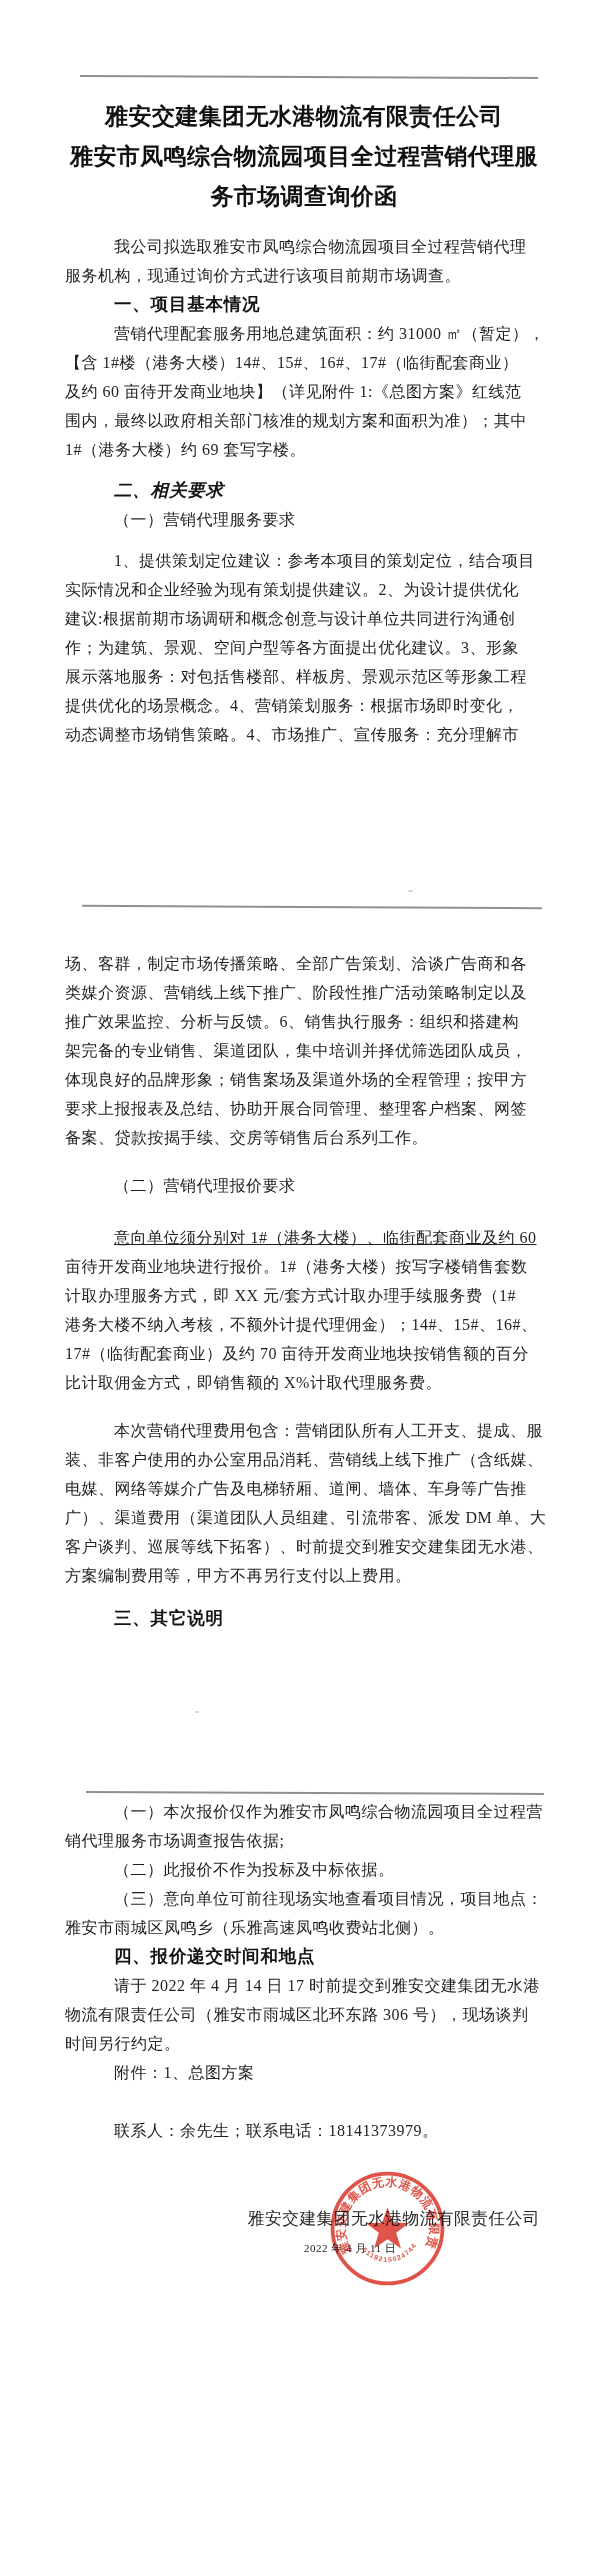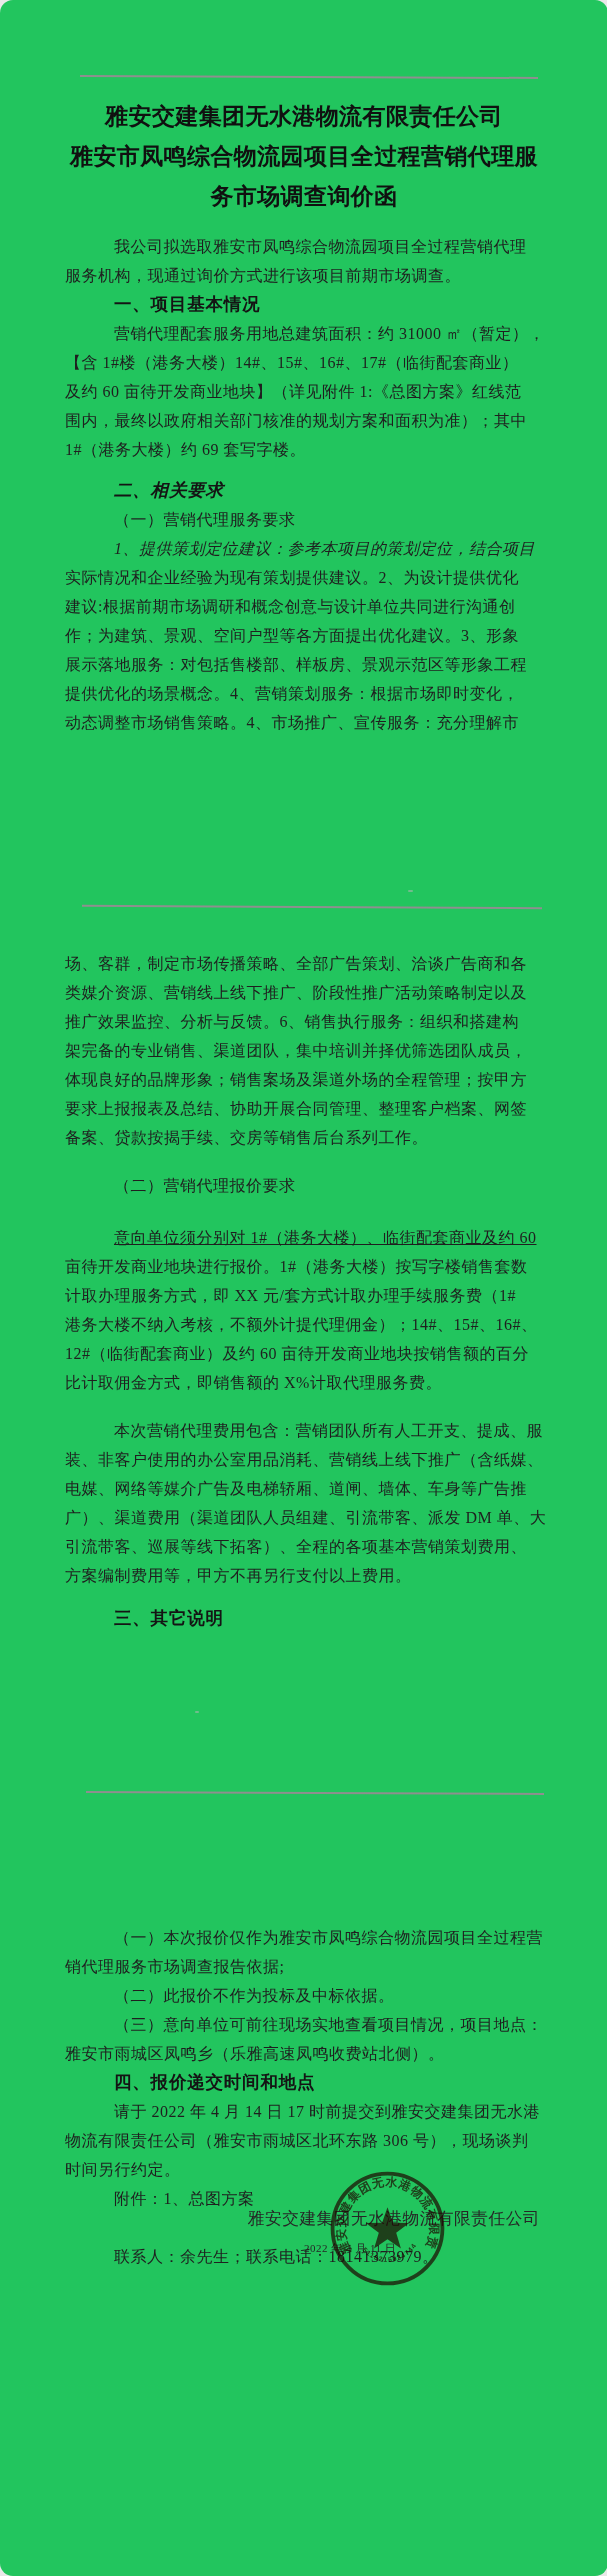--- a/index.html
+++ b/index.html
@@ -1,39 +1,38 @@
 <!DOCTYPE html>
 <html style="font-size:12px"><head>
 <meta charset="utf-8">
 <style>
   html,body{margin:0;padding:0;background:#e9e9e9;}
   .canvas{
     position:relative;width:608px;height:2576px;margin:0 auto;
-    background:#22c55e;overflow:hidden;
+    background:#ffffff;overflow:hidden;
     font-family:"Liberation Serif","DejaVu Serif",serif;
     color:#1f1f1f;
-    border-radius:13px;
   }
   
   .sep{position:absolute;height:1.5px;background:#8f8f8f;transform:rotate(0.25deg);}
   #sep-top{top:76px;left:80px;width:458px;}
   #sep-mid1{top:906px;left:82px;width:460px;transform:rotate(0.3deg);}
   #sep-mid2{top:1792px;left:86px;width:458px;}
   .speck{position:absolute;background:#b5b5b5;opacity:.55;border-radius:1.5px;}
   
   #title{position:absolute;top:97px;left:0;width:608px;text-align:center;}
   .tl{
     height:40px;line-height:40px;white-space:nowrap;
     font-weight:bold;font-size:23px;letter-spacing:0.4px;color:#101010;
   }
   
   .block{position:absolute;left:65px;width:486px;}
   #page1-lines{top:232px;}
   #page2-lines{top:949px;}
-  #page3-lines{top:1923px;}
+  #page3-lines{top:1797px;}
   .ln{
     height:29px;line-height:29px;white-space:nowrap;
     font-size:16px;letter-spacing:0.5px;color:#1f1f1f;
   }
   .ind{padding-left:49px;}
   .hd{
     font-family:"Liberation Sans","DejaVu Sans",sans-serif;
     font-weight:bold;font-size:17.5px;color:#141414;letter-spacing:0.8px;
   }
   
@@ -73,48 +72,48 @@
       <div class="ln ind">我公司拟选取雅安市凤鸣综合物流园项目全过程营销代理</div>
       <div class="ln">服务机构，现通过询价方式进行该项目前期市场调查。</div>
       <div class="ln ind hd">一、项目基本情况</div>
       <div class="ln ind">营销代理配套服务用地总建筑面积：约 31000 ㎡（暂定），</div>
       <div class="ln">【含 1#楼（港务大楼）14#、15#、16#、17#（临街配套商业）</div>
       <div class="ln">及约 60 亩待开发商业地块】（详见附件 1:《总图方案》红线范</div>
       <div class="ln">围内，最终以政府相关部门核准的规划方案和面积为准）；其中</div>
       <div class="ln">1#（港务大楼）约 69 套写字楼。</div>
       <div class="ln ind hd" style="margin-top: 12px; font-style: italic;">二、相关要求</div>
       <div class="ln ind">（一）营销代理服务要求</div>
-      <div class="ln ind" style=" font-style: italic;">1、提供策划定位建议：参考本项目的策划定位，结合项目</div>
+      <div class="ln ind" style="margin-top: 12px;">1、提供策划定位建议：参考本项目的策划定位，结合项目</div>
       <div class="ln">实际情况和企业经验为现有策划提供建议。2、为设计提供优化</div>
       <div class="ln">建议:根据前期市场调研和概念创意与设计单位共同进行沟通创</div>
       <div class="ln">作；为建筑、景观、空间户型等各方面提出优化建议。3、形象</div>
       <div class="ln">展示落地服务：对包括售楼部、样板房、景观示范区等形象工程</div>
       <div class="ln">提供优化的场景概念。4、营销策划服务：根据市场即时变化，</div>
       <div class="ln">动态调整市场销售策略。4、市场推广、宣传服务：充分理解市</div>
     </div>
   <div class="block" id="page2-lines">
       <div class="ln">场、客群，制定市场传播策略、全部广告策划、洽谈广告商和各</div>
       <div class="ln">类媒介资源、营销线上线下推广、阶段性推广活动策略制定以及</div>
       <div class="ln">推广效果监控、分析与反馈。6、销售执行服务：组织和搭建构</div>
       <div class="ln">架完备的专业销售、渠道团队，集中培训并择优筛选团队成员，</div>
       <div class="ln">体现良好的品牌形象；销售案场及渠道外场的全程管理；按甲方</div>
       <div class="ln">要求上报报表及总结、协助开展合同管理、整理客户档案、网签</div>
       <div class="ln">备案、贷款按揭手续、交房等销售后台系列工作。</div>
       <div class="ln ind" style="margin-top: 19px;">（二）营销代理报价要求</div>
       <div class="ln ind" style="margin-top: 23px; text-decoration: underline;">意向单位须分别对 1#（港务大楼）、临街配套商业及约 60</div>
       <div class="ln">亩待开发商业地块进行报价。1#（港务大楼）按写字楼销售套数</div>
       <div class="ln">计取办理服务方式，即 XX 元/套方式计取办理手续服务费（1#</div>
       <div class="ln">港务大楼不纳入考核，不额外计提代理佣金）；14#、15#、16#、</div>
-      <div class="ln">12#（临街配套商业）及约 60 亩待开发商业地块按销售额的百分</div>
+      <div class="ln">17#（临街配套商业）及约 70 亩待开发商业地块按销售额的百分</div>
       <div class="ln">比计取佣金方式，即销售额的 X%计取代理服务费。</div>
       <div class="ln ind" style="margin-top: 19px;">本次营销代理费用包含：营销团队所有人工开支、提成、服</div>
       <div class="ln">装、非客户使用的办公室用品消耗、营销线上线下推广（含纸媒、</div>
       <div class="ln">电媒、网络等媒介广告及电梯轿厢、道闸、墙体、车身等广告推</div>
       <div class="ln">广）、渠道费用（渠道团队人员组建、引流带客、派发 DM 单、大</div>
-      <div class="ln">引流带客、巡展等线下拓客）、全程的各项基本营销策划费用、</div>
+      <div class="ln">客户谈判、巡展等线下拓客）、时前提交到雅安交建集团无水港、</div>
       <div class="ln">方案编制费用等，甲方不再另行支付以上费用。</div>
       <div class="ln ind hd" style="margin-top: 14.4px;">三、其它说明</div>
     </div>
   <div class="block" id="page3-lines">
       <div class="ln ind">（一）本次报价仅作为雅安市凤鸣综合物流园项目全过程营</div>
       <div class="ln">销代理服务市场调查报告依据;</div>
       <div class="ln ind">（二）此报价不作为投标及中标依据。</div>
       <div class="ln ind">（三）意向单位可前往现场实地查看项目情况，项目地点：</div>
       <div class="ln">雅安市雨城区凤鸣乡（乐雅高速凤鸣收费站北侧）。</div>
       <div class="ln ind hd">四、报价递交时间和地点</div>

